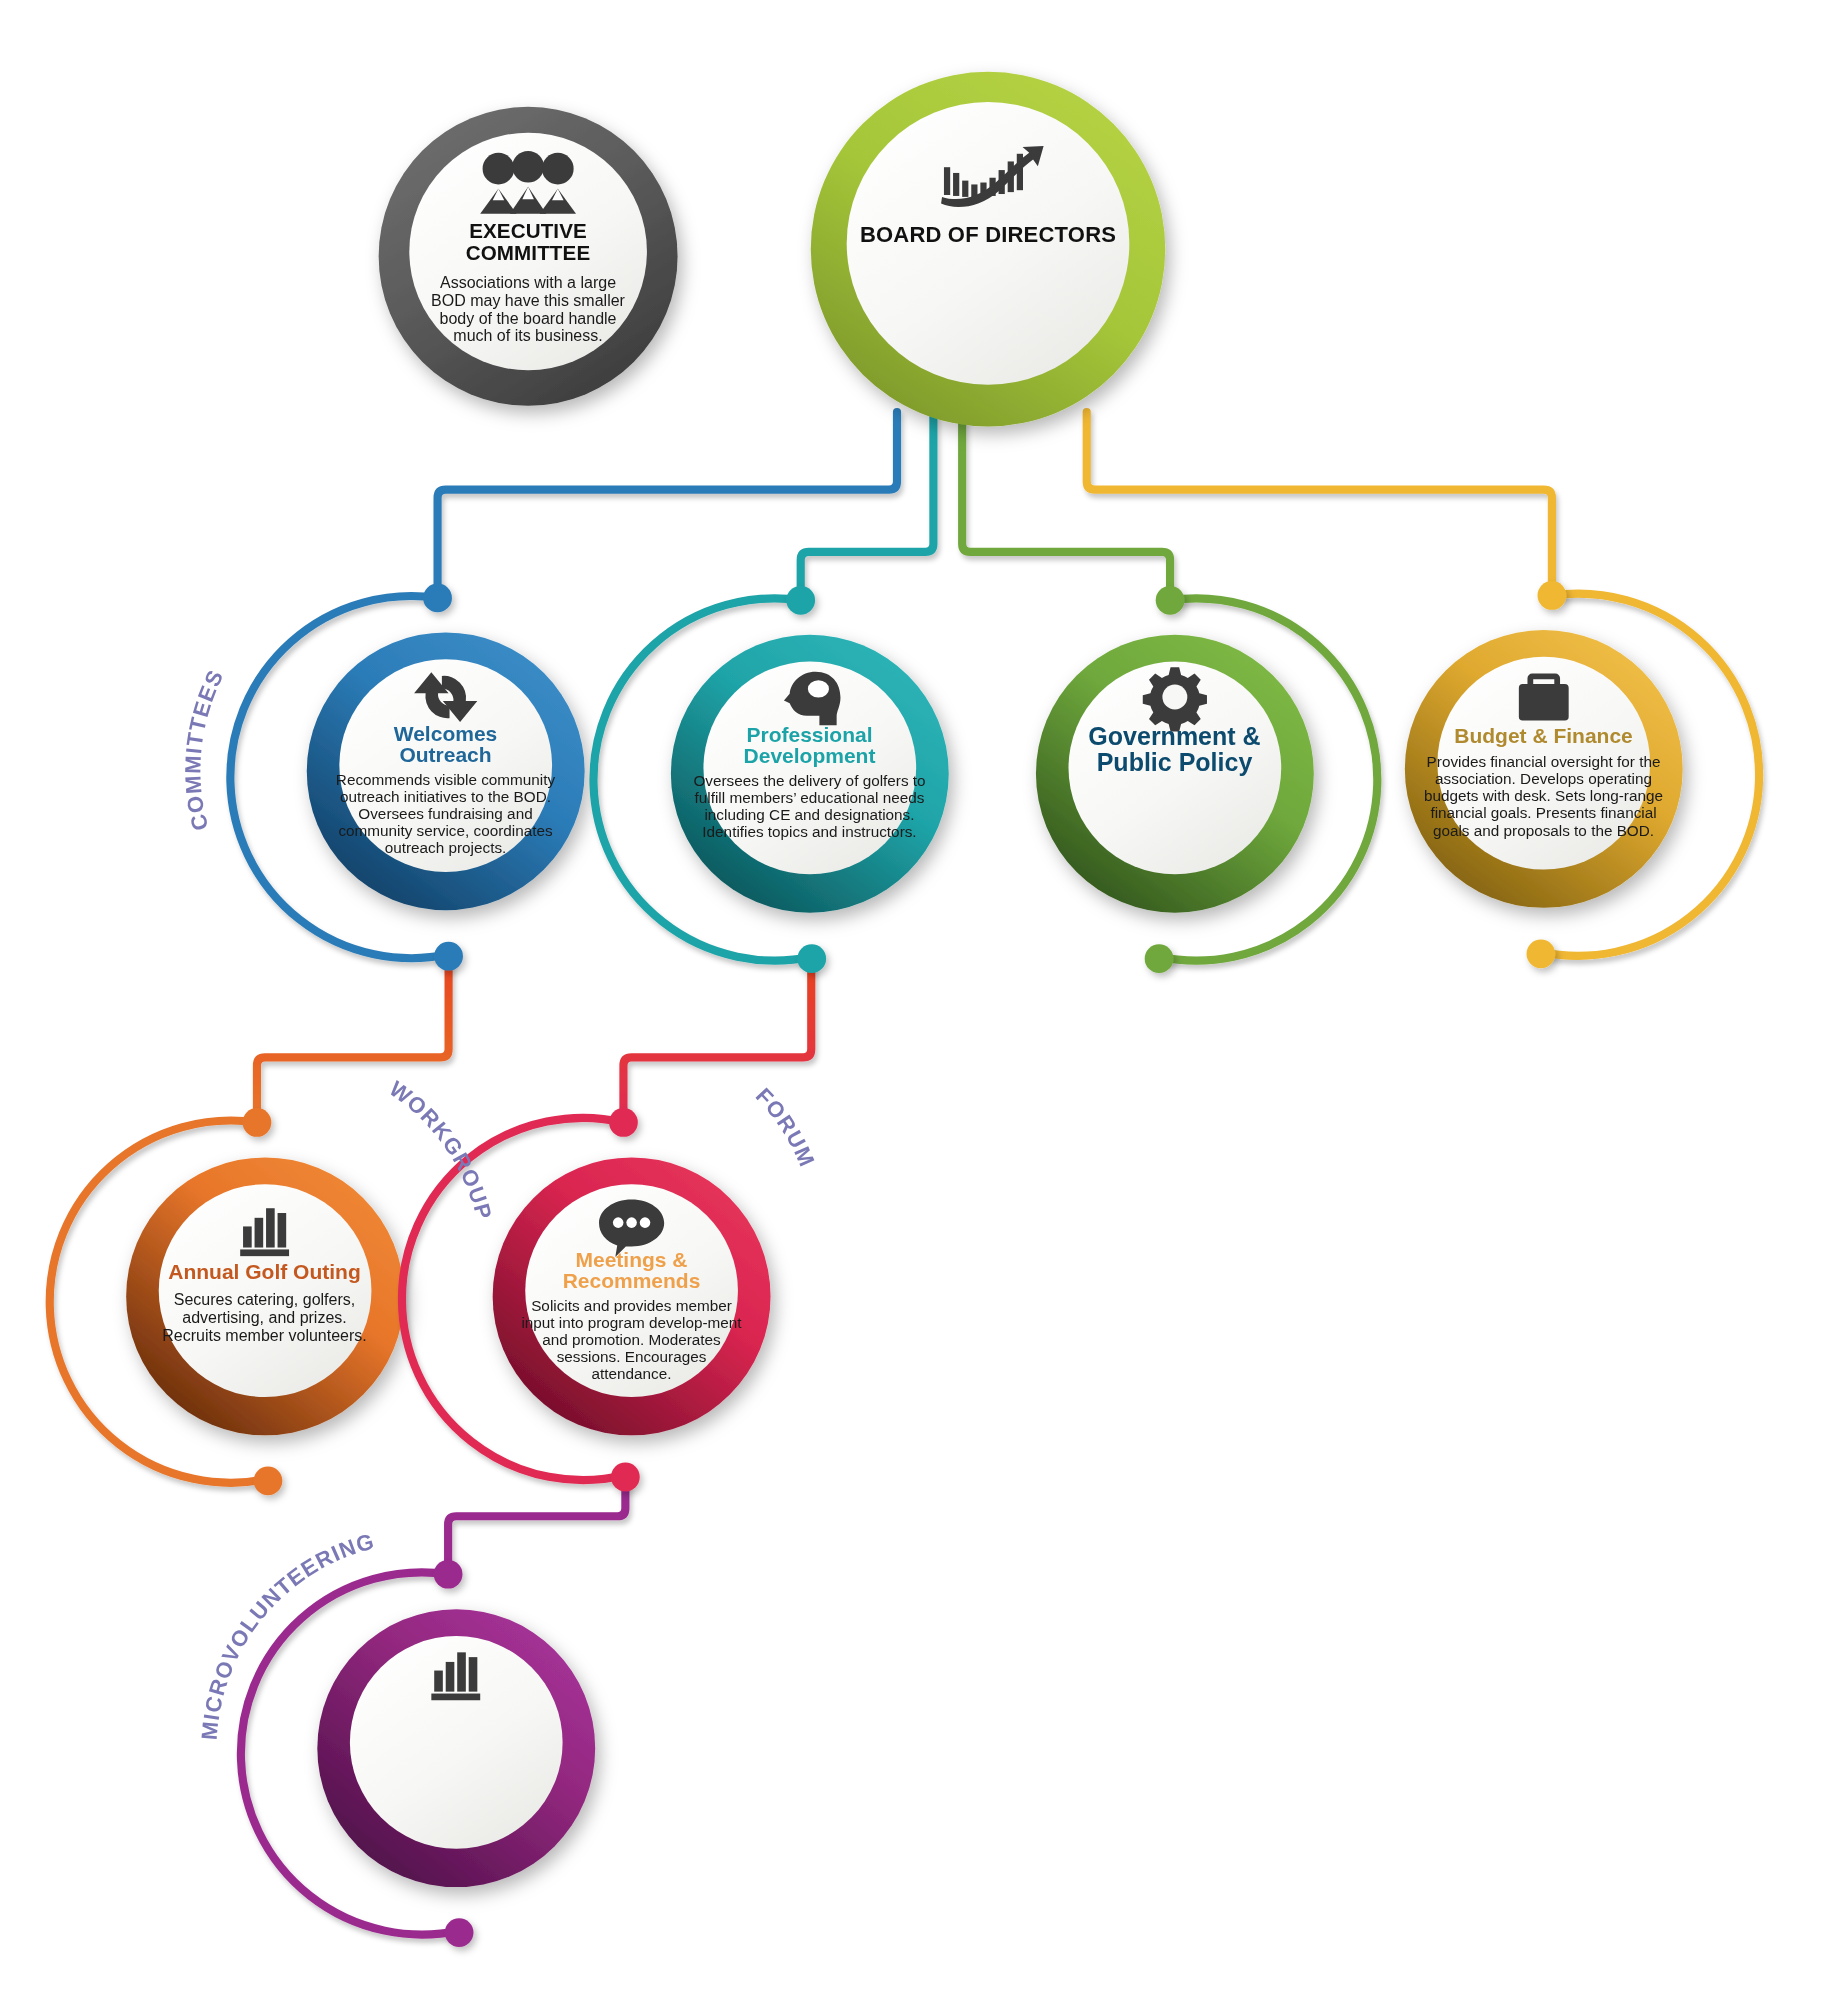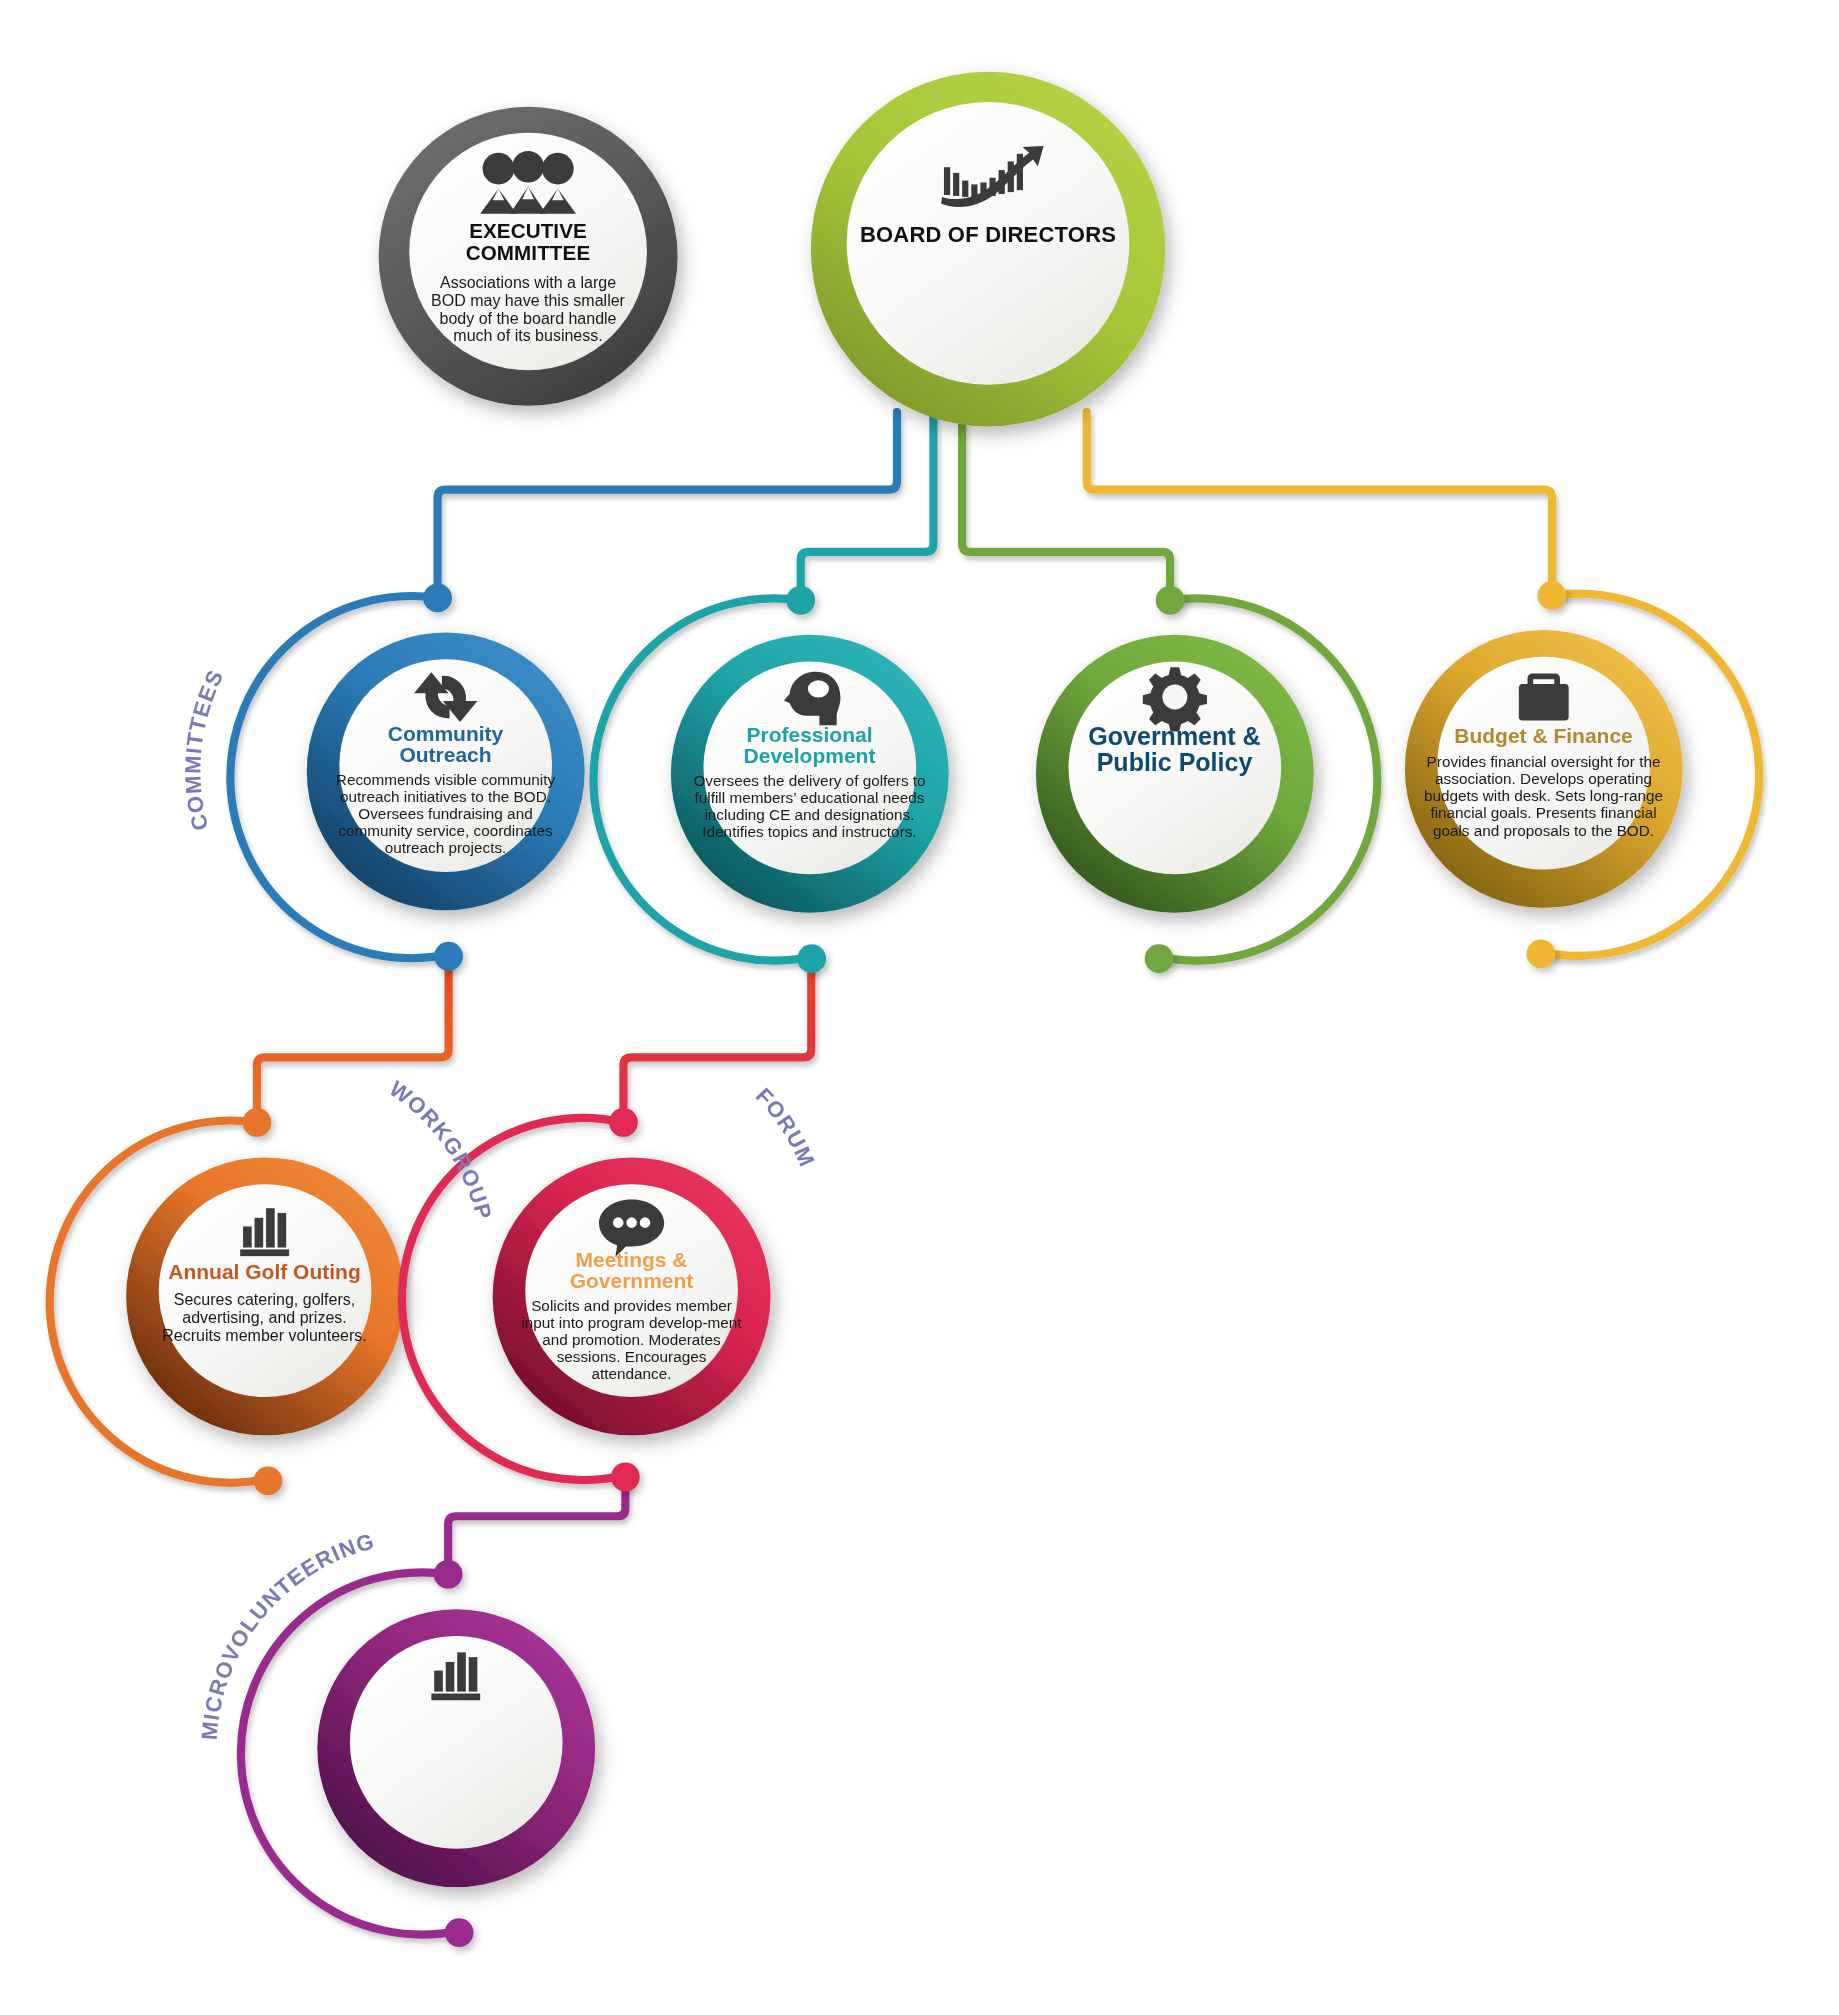--- a/index.html
+++ b/index.html
@@ -297,21 +297,21 @@
   </div>
   <div class="desc" style="font-size:16px;margin-top:10.5px;padding:0 15.3px;">Associations with a large BOD may have this smaller body of the board handle much of its business.</div>
 </div>
 
 <div class="node-text" style="left:849px;top:222px;width:278px;">
   <div class="bodttl" style="font-size:22px;">BOARD OF DIRECTORS</div>
 </div>
 
 <div class="node-text" style="left:321px;top:723px;width:249px;">
   <div class="ttl" style="font-size:21px;color:#1F6699;">
-    <div>Community</div>
+    <div>Welcomes</div>
     <div>Outreach</div>
   </div>
   <div class="desc" style="font-size:15.3px;margin-top:4.8px;padding:0 2.9px;">Recommends visible community outreach initiatives to the BOD. Oversees fundraising and community service, coordinates outreach projects.</div>
 </div>
 
 <div class="node-text" style="left:685px;top:724px;width:249px;">
   <div class="ttl" style="font-size:21px;color:#1BA3A8;">
     <div>Professional</div>
     <div>Development</div>
   </div>
@@ -335,20 +335,20 @@
 <div class="node-text" style="left:140px;top:1261px;width:249px;">
   <div class="ttl" style="font-size:21px;color:#C4581F;">
     <div>Annual Golf Outing</div>
   </div>
   <div class="desc" style="font-size:16px;margin-top:8.6px;padding:0 19px;">Secures catering, golfers, advertising, and prizes. Recruits member volunteers.</div>
 </div>
 
 <div class="node-text" style="left:507px;top:1249px;width:249px;">
   <div class="ttl" style="font-size:21px;color:#EFA04A;">
     <div>Meetings &amp;</div>
-    <div>Government</div>
+    <div>Recommends</div>
   </div>
   <div class="desc" style="font-size:15.3px;margin-top:4.8px;padding:0 10.5px;">Solicits and provides member input into program develop-ment and promotion. Moderates sessions. Encourages attendance.</div>
 </div>
 
 
 </div>
 
 
 </body></html>

